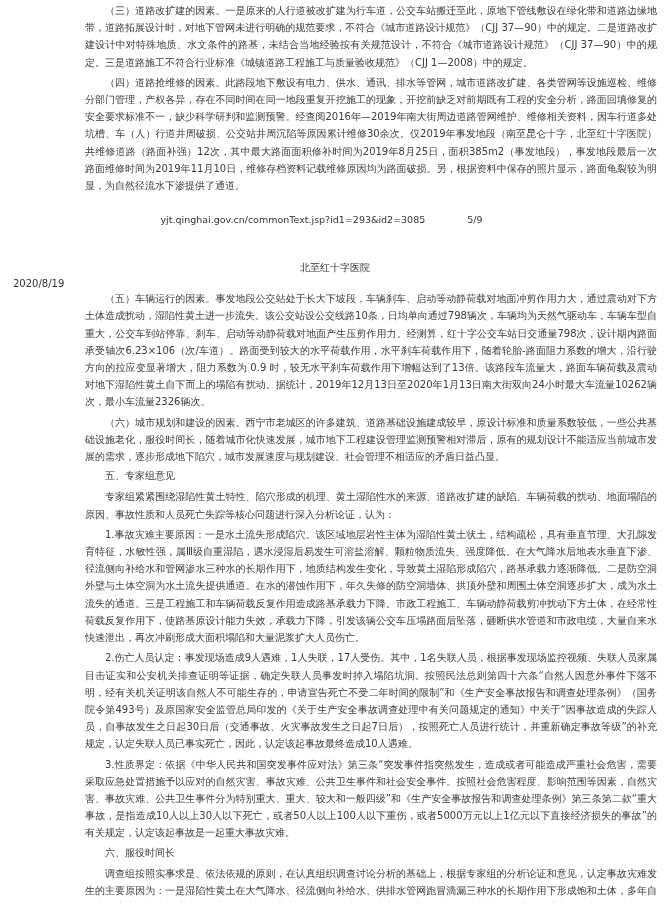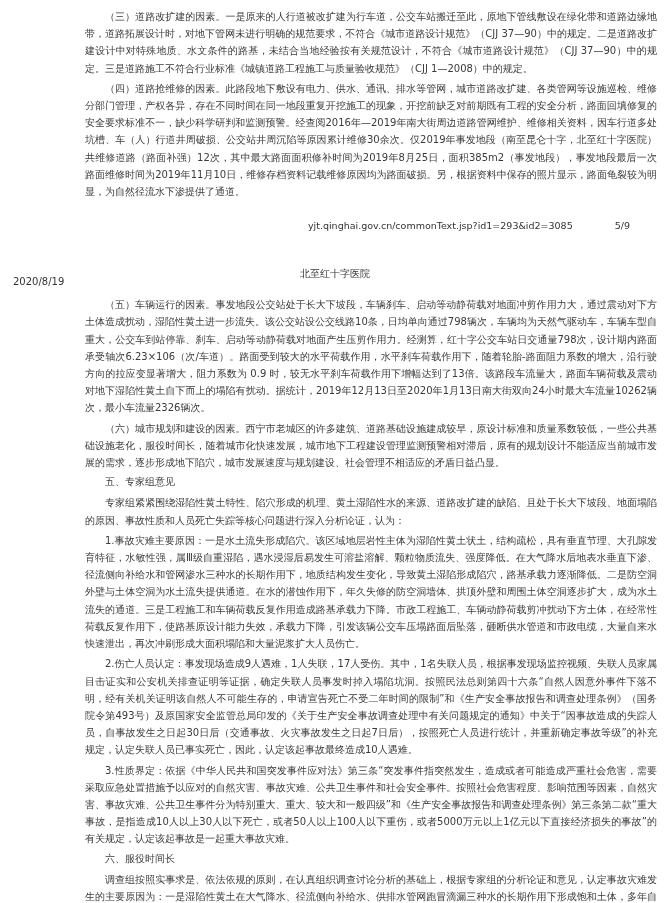--- a/index.html
+++ b/index.html
@@ -5,40 +5,40 @@
   html, body { margin: 0; padding: 0; background: #ffffff; }
   body {
     width: 670px; height: 903px; overflow: hidden;
     font-family: "DejaVu Sans", sans-serif;
   }
   .sheet {
     position: relative; width: 670px; height: 903px;
     background: #ffffff; overflow: hidden;
   }
   .page-body { margin-left: 85px; width: 572px; }
-  .page-body.first { padding-top: 8px; }
+  .page-body.first { padding-top: 2px; }
   .para {
     margin: 0 0 3px 0;
     font-size: 10px; line-height: 17.2px;
     color: #3a3a3a;
     text-align: justify; text-indent: 2em;
     letter-spacing: 0;
     word-break: break-all;
   }
   .para.heading { margin: 0 0 3px 0; font-family: Liberation Mono, monospace; }
   .print-footer {
-    display: flex; justify-content: flex-end; align-items: baseline;
+    display: flex; justify-content: center; align-items: baseline;
     margin: 20px 40px 0 13px;
     font-size: 9.5px; line-height: 12px; color: #333333; gap: 42px;
   }
   .print-header {
     position: relative; margin: 36px 13px 0 13px;
     text-align: center; font-size: 10px; line-height: 12px; color: #333333;
   }
-  .header-date { position: absolute; left: 0; top: 8px; text-align: right; }
+  .header-date { position: absolute; left: 0; top: 16px; text-align: right; }
   .page-body.second { margin-top: 16px; }
 </style>
 </head>
 <body>
 
 <div class="sheet">
 
   <div class="page-body first">
     <p class="para">（三）道路改扩建的因素。一是原来的人行道被改扩建为行车道，公交车站搬迁至此，原地下管线敷设在绿化带和道路边缘地带，道路拓展设计时，对地下管网未进行明确的规范要求，不符合《城市道路设计规范》（CJJ 37—90）中的规定。二是道路改扩建设计中对特殊地质、水文条件的路基，未结合当地经验按有关规范设计，不符合《城市道路设计规范》（CJJ 37—90）中的规定。三是道路施工不符合行业标准《城镇道路工程施工与质量验收规范》（CJJ 1—2008）中的规定。</p>
     <p class="para">（四）道路抢维修的因素。此路段地下敷设有电力、供水、通讯、排水等管网，城市道路改扩建、各类管网等设施巡检、维修分部门管理，产权各异，存在不同时间在同一地段重复开挖施工的现象，开挖前缺乏对前期既有工程的安全分析，路面回填修复的安全要求标准不一，缺少科学研判和监测预警。经查阅2016年—2019年南大街周边道路管网维护、维修相关资料，因车行道多处坑槽、车（人）行道井周破损、公交站井周沉陷等原因累计维修30余次。仅2019年事发地段（南至昆仑十字，北至红十字医院）共维修道路（路面补强）12次，其中最大路面面积修补时间为2019年8月25日，面积385m2（事发地段），事发地段最后一次路面维修时间为2019年11月10日，维修存档资料记载维修原因均为路面破损。另，根据资料中保存的照片显示，路面龟裂较为明显，为自然径流水下渗提供了通道。</p>
@@ -51,21 +51,21 @@
 
   <div class="print-header">
     <span class="header-date">2020/8/19</span>
     <span class="header-title">北至红十字医院</span>
   </div>
 
   <div class="page-body second">
     <p class="para">（五）车辆运行的因素。事发地段公交站处于长大下坡段，车辆刹车、启动等动静荷载对地面冲剪作用力大，通过震动对下方土体造成扰动，湿陷性黄土进一步流失。该公交站设公交线路10条，日均单向通过798辆次，车辆均为天然气驱动车，车辆车型自重大，公交车到站停靠、刹车、启动等动静荷载对地面产生压剪作用力。经测算，红十字公交车站日交通量798次，设计期内路面承受轴次6.23×106（次/车道）。路面受到较大的水平荷载作用，水平刹车荷载作用下，随着轮胎-路面阻力系数的增大，沿行驶方向的拉应变显著增大，阻力系数为 0.9 时，较无水平刹车荷载作用下增幅达到了13倍。该路段车流量大，路面车辆荷载及震动对地下湿陷性黄土自下而上的塌陷有扰动。据统计，2019年12月13日至2020年1月13日南大街双向24小时最大车流量10262辆次，最小车流量2326辆次。</p>
     <p class="para">（六）城市规划和建设的因素。西宁市老城区的许多建筑、道路基础设施建成较早，原设计标准和质量系数较低，一些公共基础设施老化，服役时间长，随着城市化快速发展，城市地下工程建设管理监测预警相对滞后，原有的规划设计不能适应当前城市发展的需求，逐步形成地下陷穴，城市发展速度与规划建设、社会管理不相适应的矛盾日益凸显。</p>
     <p class="para heading">五、专家组意见</p>
-    <p class="para">专家组紧紧围绕湿陷性黄土特性、陷穴形成的机理、黄土湿陷性水的来源、道路改扩建的缺陷、且处于长大下坡段、地面塌陷的原因、事故性质和人员死亡失踪等核心问题进行深入分析论证，认为：</p>
+    <p class="para">专家组紧紧围绕湿陷性黄土特性、陷穴形成的机理、黄土湿陷性水的来源、道路改扩建的缺陷、车辆荷载的扰动、地面塌陷的原因、事故性质和人员死亡失踪等核心问题进行深入分析论证，认为：</p>
     <p class="para">1.事故灾难主要原因：一是水土流失形成陷穴。该区域地层岩性主体为湿陷性黄土状土，结构疏松，具有垂直节理、大孔隙发育特征，水敏性强，属Ⅲ级自重湿陷，遇水浸湿后易发生可溶盐溶解、颗粒物质流失、强度降低。在大气降水后地表水垂直下渗、径流侧向补给水和管网渗水三种水的长期作用下，地质结构发生变化，导致黄土湿陷形成陷穴，路基承载力逐渐降低。二是防空洞外壁与土体空洞为水土流失提供通道。在水的潜蚀作用下，年久失修的防空洞墙体、拱顶外壁和周围土体空洞逐步扩大，成为水土流失的通道。三是工程施工和车辆荷载反复作用造成路基承载力下降。市政工程施工、车辆动静荷载剪冲扰动下方土体，在经常性荷载反复作用下，使路基原设计能力失效，承载力下降，引发该辆公交车压塌路面后坠落，砸断供水管道和市政电缆，大量自来水快速泄出，再次冲刷形成大面积塌陷和大量泥浆扩大人员伤亡。</p>
     <p class="para">2.伤亡人员认定：事发现场造成9人遇难，1人失联，17人受伤。其中，1名失联人员，根据事发现场监控视频、失联人员家属目击证实和公安机关排查证明等证据，确定失联人员事发时掉入塌陷坑洞。按照民法总则第四十六条“自然人因意外事件下落不明，经有关机关证明该自然人不可能生存的，申请宣告死亡不受二年时间的限制”和《生产安全事故报告和调查处理条例》（国务院令第493号）及原国家安全监管总局印发的《关于生产安全事故调查处理中有关问题规定的通知》中关于“因事故造成的失踪人员，自事故发生之日起30日后（交通事故、火灾事故发生之日起7日后），按照死亡人员进行统计，并重新确定事故等级”的补充规定，认定失联人员已事实死亡，因此，认定该起事故最终造成10人遇难。</p>
     <p class="para">3.性质界定：依据《中华人民共和国突发事件应对法》第三条“突发事件指突然发生，造成或者可能造成严重社会危害，需要采取应急处置措施予以应对的自然灾害、事故灾难、公共卫生事件和社会安全事件。按照社会危害程度、影响范围等因素，自然灾害、事故灾难、公共卫生事件分为特别重大、重大、较大和一般四级”和《生产安全事故报告和调查处理条例》第三条第二款“重大事故，是指造成10人以上30人以下死亡，或者50人以上100人以下重伤，或者5000万元以上1亿元以下直接经济损失的事故”的有关规定，认定该起事故是一起重大事故灾难。</p>
     <p class="para heading">六、服役时间长</p>
     <p class="para">调查组按照实事求是、依法依规的原则，在认真组织调查讨论分析的基础上，根据专家组的分析论证和意见，认定事故灾难发生的主要原因为：一是湿陷性黄土在大气降水、径流侧向补给水、供排水管网跑冒滴漏三种水的长期作用下形成饱和土体，多年自然失陷流失，逐步形成地下陷穴，致土体承载力降低。二是事发路段紧邻早期人防工程，其墙体、拱顶外壁和周围土体存在空洞，为水土流失提供了通道。三是市政工程建设、管网巡检维护扰动下方土体，加速了地下陷穴扩大。四是事发路段车流量大，且处于长大下坡段，在车辆刹车、</p>
   </div>
 
 </div>
 
 </body></html>

